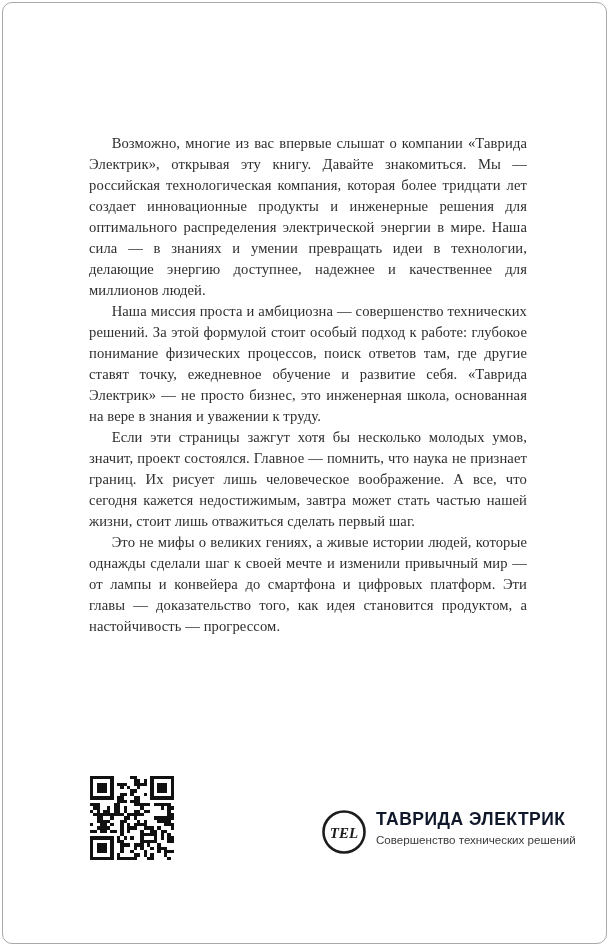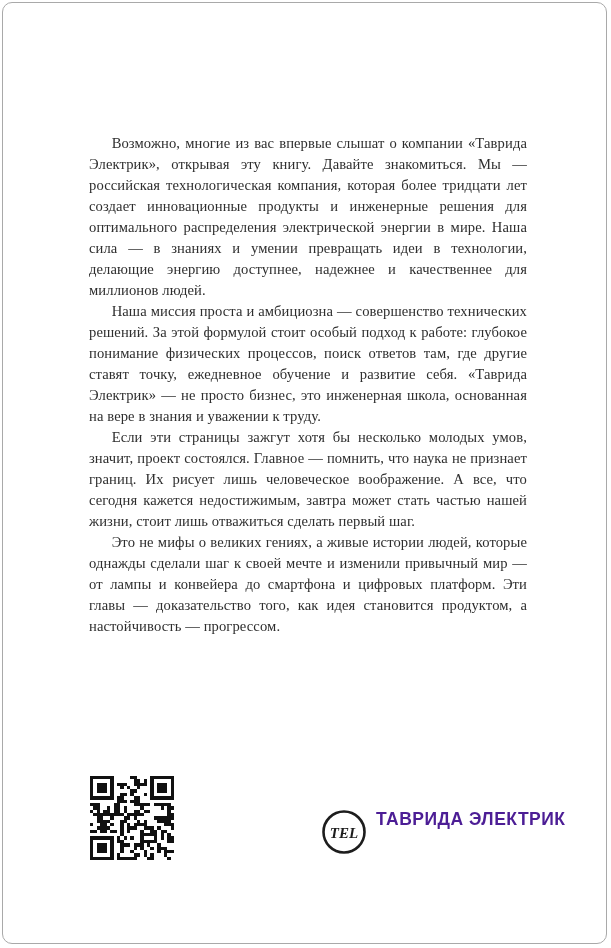--- a/index.html
+++ b/index.html
@@ -73,21 +73,21 @@
   }
   .brand-col {
     display: flex;
     flex-direction: column;
     font-family: "Liberation Sans", "DejaVu Sans", sans-serif;
   }
   .brand-name {
     font-size: 17.5px;
     font-weight: 700;
     letter-spacing: 0.5px;
-    color: #4c1d95;
+    color: #0f172a;
     white-space: nowrap;
   }
   .tagline {
     margin-top: 3px;
     font-size: 11.6px;
     font-weight: 400;
     color: #3a3a3a;
     white-space: nowrap;
   }
 </style>
@@ -325,16 +325,17 @@
 
   <div class="logo-row">
     <div class="logo-circle">
       <svg viewBox="0 0 46 46" xmlns="http://www.w3.org/2000/svg">
         <circle cx="23" cy="23" r="20.5" fill="none" stroke="#1d1d1d" stroke-width="2.6"></circle>
         <text x="23" y="28.5" text-anchor="middle" font-family="Liberation Serif, DejaVu Serif, serif" font-size="15" font-style="italic" font-weight="700" fill="#1d1d1d">TEL</text>
       </svg>
     </div>
     <div class="brand-col">
       <span class="brand-name">ТАВРИДА ЭЛЕКТРИК</span>
+      <span class="tagline">Совершенство технических решений</span>
     </div>
   </div>
 
 </div>
 
 </body></html>

